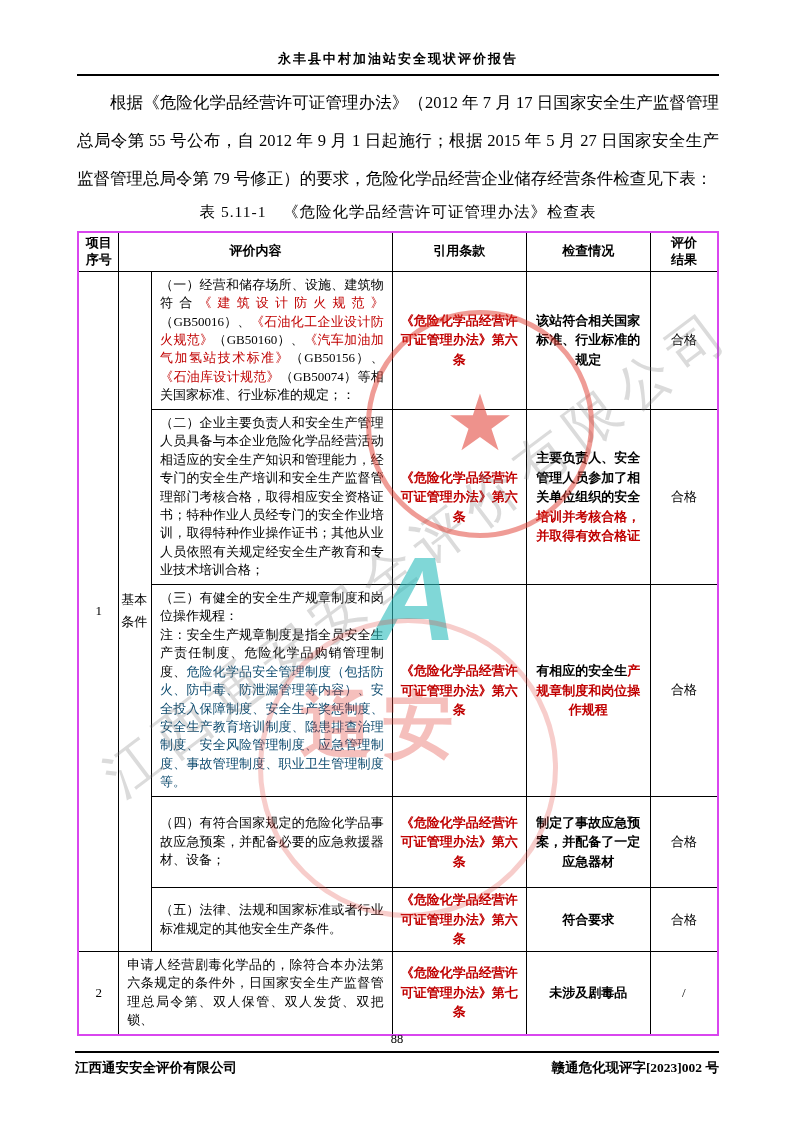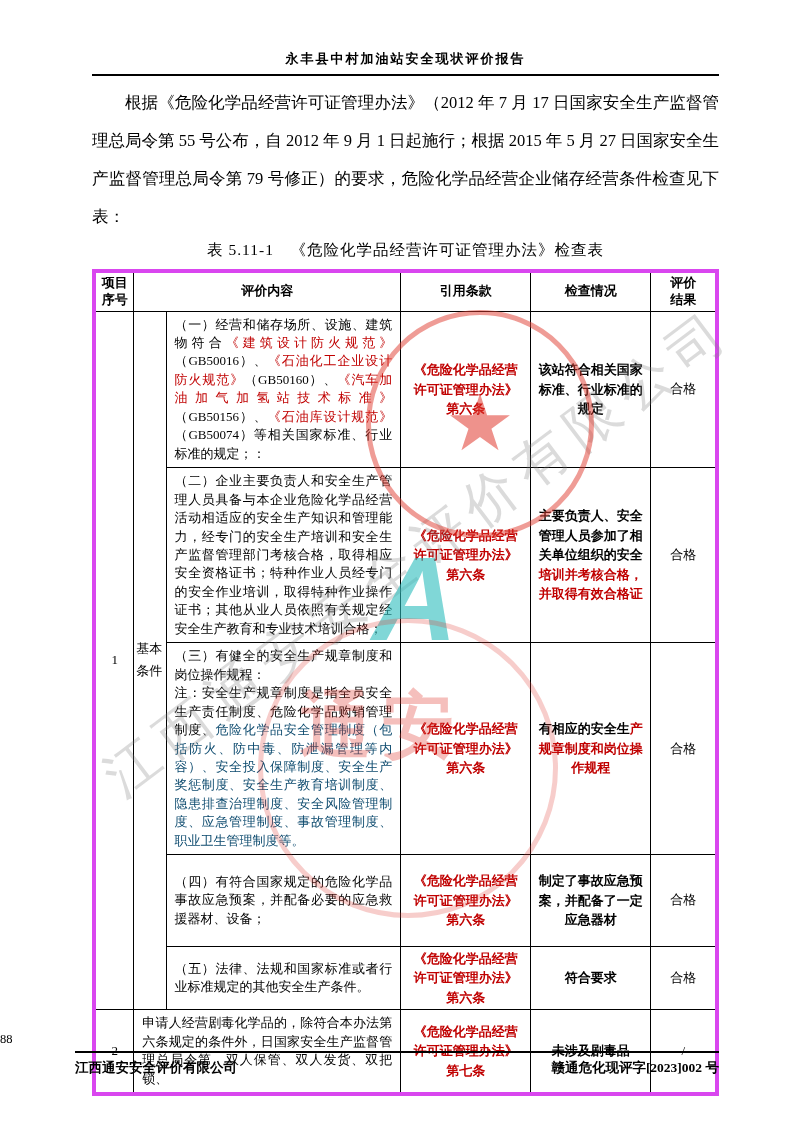--- a/index.html
+++ b/index.html
@@ -2,36 +2,36 @@
 <html><head>
 <meta charset="utf-8">
 <style>
   * { margin:0; padding:0; box-sizing:border-box; }
   html,body { background:#ffffff; }
   .page {
     position:relative; width:794px; height:1123px; margin:0 auto;
     background:#fff; color:#000; overflow:hidden;
     font-family:"Liberation Serif","DejaVu Serif",serif;
   }
-  .content { position:absolute; left:92px; right:75px; top:50px; }
+  .content { position:absolute; left:77px; right:75px; top:50px; }
 
   .doc-header {
     text-align:center; font-size:13px; font-weight:bold;
     padding-bottom:6px; border-bottom:2px solid #000; letter-spacing:2px;
   }
   h1.section-heading { margin-top:20px; font-size:19px; font-weight:bold; letter-spacing:1px; }
   p.intro {
     margin-top:8px; font-size:16.5px; line-height:2.3;
     text-align:justify; text-indent:2em;
   }
   .table-caption { margin-top:4px; text-align:center; font-size:15.5px; letter-spacing:1px; }
 
   table.checklist {
     margin-top:8px; width:100%; border-collapse:collapse;
-    border:4px solid #d946ef; font-size:13px;
+    border:2px solid #d946ef; font-size:13px;
   }
   table.checklist th, table.checklist td {
     border:1px solid #000; vertical-align:middle;
   }
   table.checklist th {
     font-weight:bold; text-align:center; white-space:pre-line;
     height:38px; padding:2px; line-height:1.3;
   }
   td.cell-no { text-align:center; }
   td.cell-cat { text-align:left; padding:4px 2px; line-height:1.7; }
@@ -42,21 +42,21 @@
   td.cell-clause {
     text-align:center; padding:2px 6px; line-height:1.5;
     color:#c00000; font-weight:bold;
   }
   td.cell-check { text-align:center; padding:16px 6px; line-height:1.5; font-weight:bold; }
   td.cell-result { text-align:center; padding:8px; }
 
   tr.r0 { height:134px; } tr.r1 { height:168px; } tr.r2 { height:196px; }
   tr.r3 { height:58px; }  tr.r4 { height:52px; }  tr.rx { height:62px; }
 
-  .page-number { position:absolute; left:0; right:0; bottom:76px; text-align:left; font-size:12.5px; }
+  .page-number { position:absolute; left:0; right:0; bottom:76px; text-align:center; font-size:12.5px; }
   .foot-line { position:absolute; left:75px; right:75px; bottom:70px; border-top:2px solid #000; }
   .foot-row {
     position:absolute; left:75px; right:75px; bottom:46px;
     display:flex; justify-content:space-between;
     font-size:13.5px; font-weight:bold;
   }
 
   .watermark { position:absolute; pointer-events:none; z-index:5; }
   .seal-ring {
     left:366px; top:310px; width:228px; height:228px;

